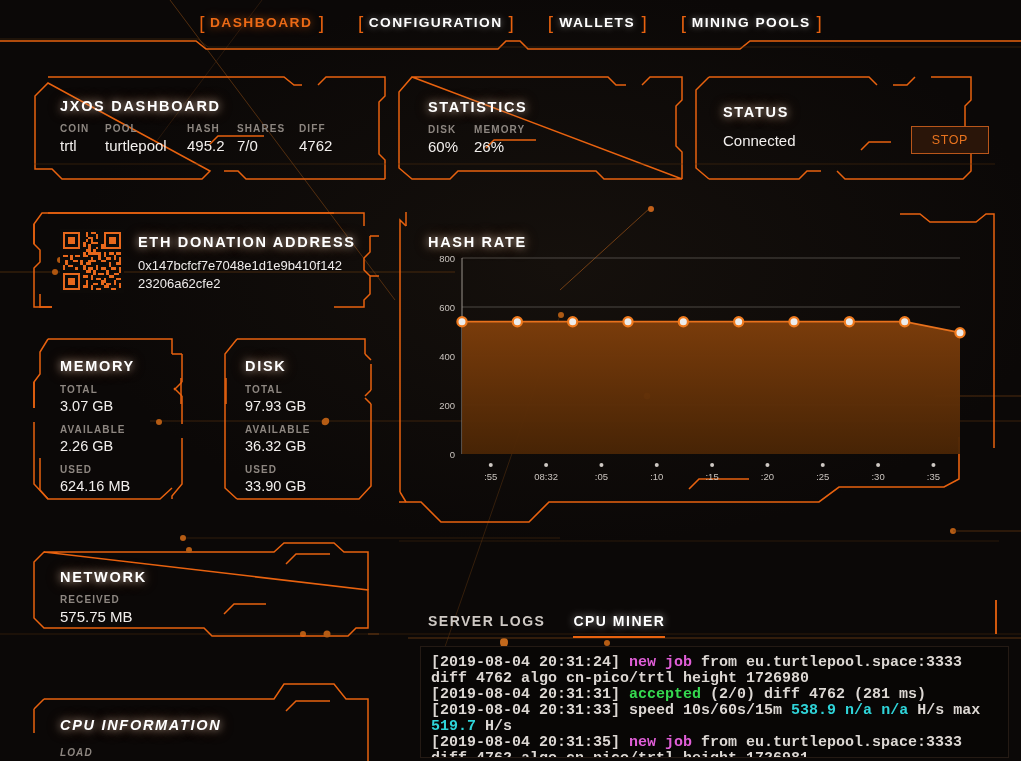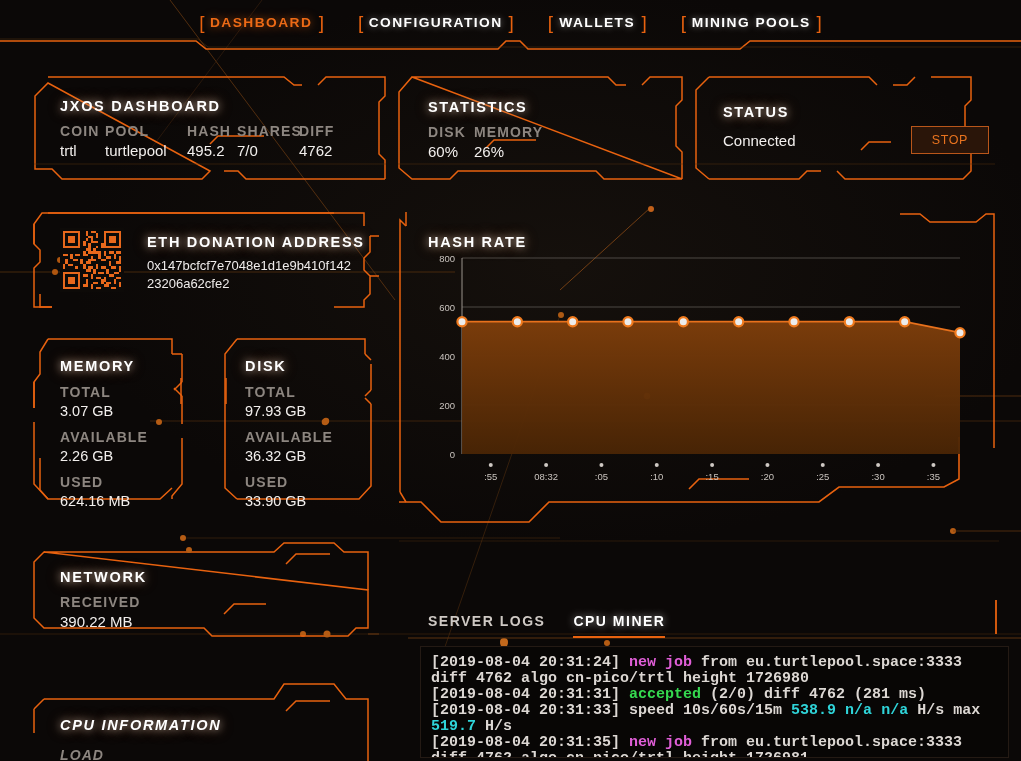--- a/index.html
+++ b/index.html
@@ -58,21 +58,21 @@
   .card-title {
     font-family: "Liberation Sans Narrow", "Liberation Sans", sans-serif;
     font-size: 14.5px; font-weight: 700; letter-spacing: 1.7px;
     color: #ffffff;
     text-shadow: 0 0 8px rgba(255,240,230,.75), 0 0 16px rgba(236,106,22,.35);
     white-space: nowrap;
   }
 
   .field-label {
     font-family: "Liberation Sans Narrow", "Liberation Sans", sans-serif;
-    font-size: 14px; letter-spacing: 1.1px; font-weight: 700;
+    font-size: 10px; letter-spacing: 1.1px; font-weight: 700;
     color: #8d8680;
     text-transform: uppercase;
     margin-bottom: 3px;
   }
   .field-value {
     font-size: 15px; color: #f2efed; font-weight: 400;
     font-family: "Liberation Sans", sans-serif;
   }
 
   .panel { position: absolute; }
@@ -102,21 +102,21 @@
     font-size: 12.5px;
     letter-spacing: .6px;
     padding: 6px 20px;
     font-family: "Liberation Sans", sans-serif;
     cursor: pointer;
     margin-right: 6px;
   }
 
   
   #card-eth { left: 34px; top: 212px; width: 345px; height: 96px; }
-  .eth-row { display: flex; gap: 23px; align-items: center; }
+  .eth-row { display: flex; gap: 14px; align-items: flex-end; }
   .qr { width: 64px; height: 64px; margin-top: 2px; flex: none; }
   .eth-addr {
     font-size: 13px; color: #efeceb; line-height: 18px;
     word-break: break-all; max-width: 210px; margin-top: 7px;
     font-family: "Liberation Sans", sans-serif;
   }
 
   
   #card-mem  { left: 34px;  top: 338px; width: 155px; height: 162px; }
   #card-disk { left: 219px; top: 338px; width: 160px; height: 162px; }
@@ -464,21 +464,21 @@
       <path d="M190 72 L200 62 L232 62" fill="none" stroke="#e8620f" stroke-width="1.5"></path>
       <circle cx="155" cy="8" r="3" fill="#b55c14"></circle>
       <circle cx="293" cy="92" r="3.5" fill="#b55c14"></circle>
       <path d="M334 92 L345 92" stroke="#6a3a12" stroke-width="1"></path>
     </svg>
     <div class="panel-inner" style="padding:27px 0 0 26px;">
       <div class="card-title">NETWORK</div>
       <div class="net-fields">
         <div>
           <div class="field-label">RECEIVED</div>
-          <div class="field-value">390.22 MB</div>
+          <div class="field-value">575.75 MB</div>
         </div>
       </div>
     </div>
   </div>
 
   <div class="panel" id="card-cpu">
     <svg class="frame" width="345" height="100" viewBox="0 0 345 100">
       <path d="M10 16 L240 16 L250 1 L300 1 L312 16 L334 16 L334 36 M334 50 L334 100" fill="none" stroke="#e8620f" stroke-width="1.5"></path>
       <path d="M0 26 L10 16 M0 26 L0 50" fill="none" stroke="#e8620f" stroke-width="1.5"></path>
       <path d="M334 36 L334 50" fill="none" stroke="#e8620f" stroke-width="1.5"></path>

